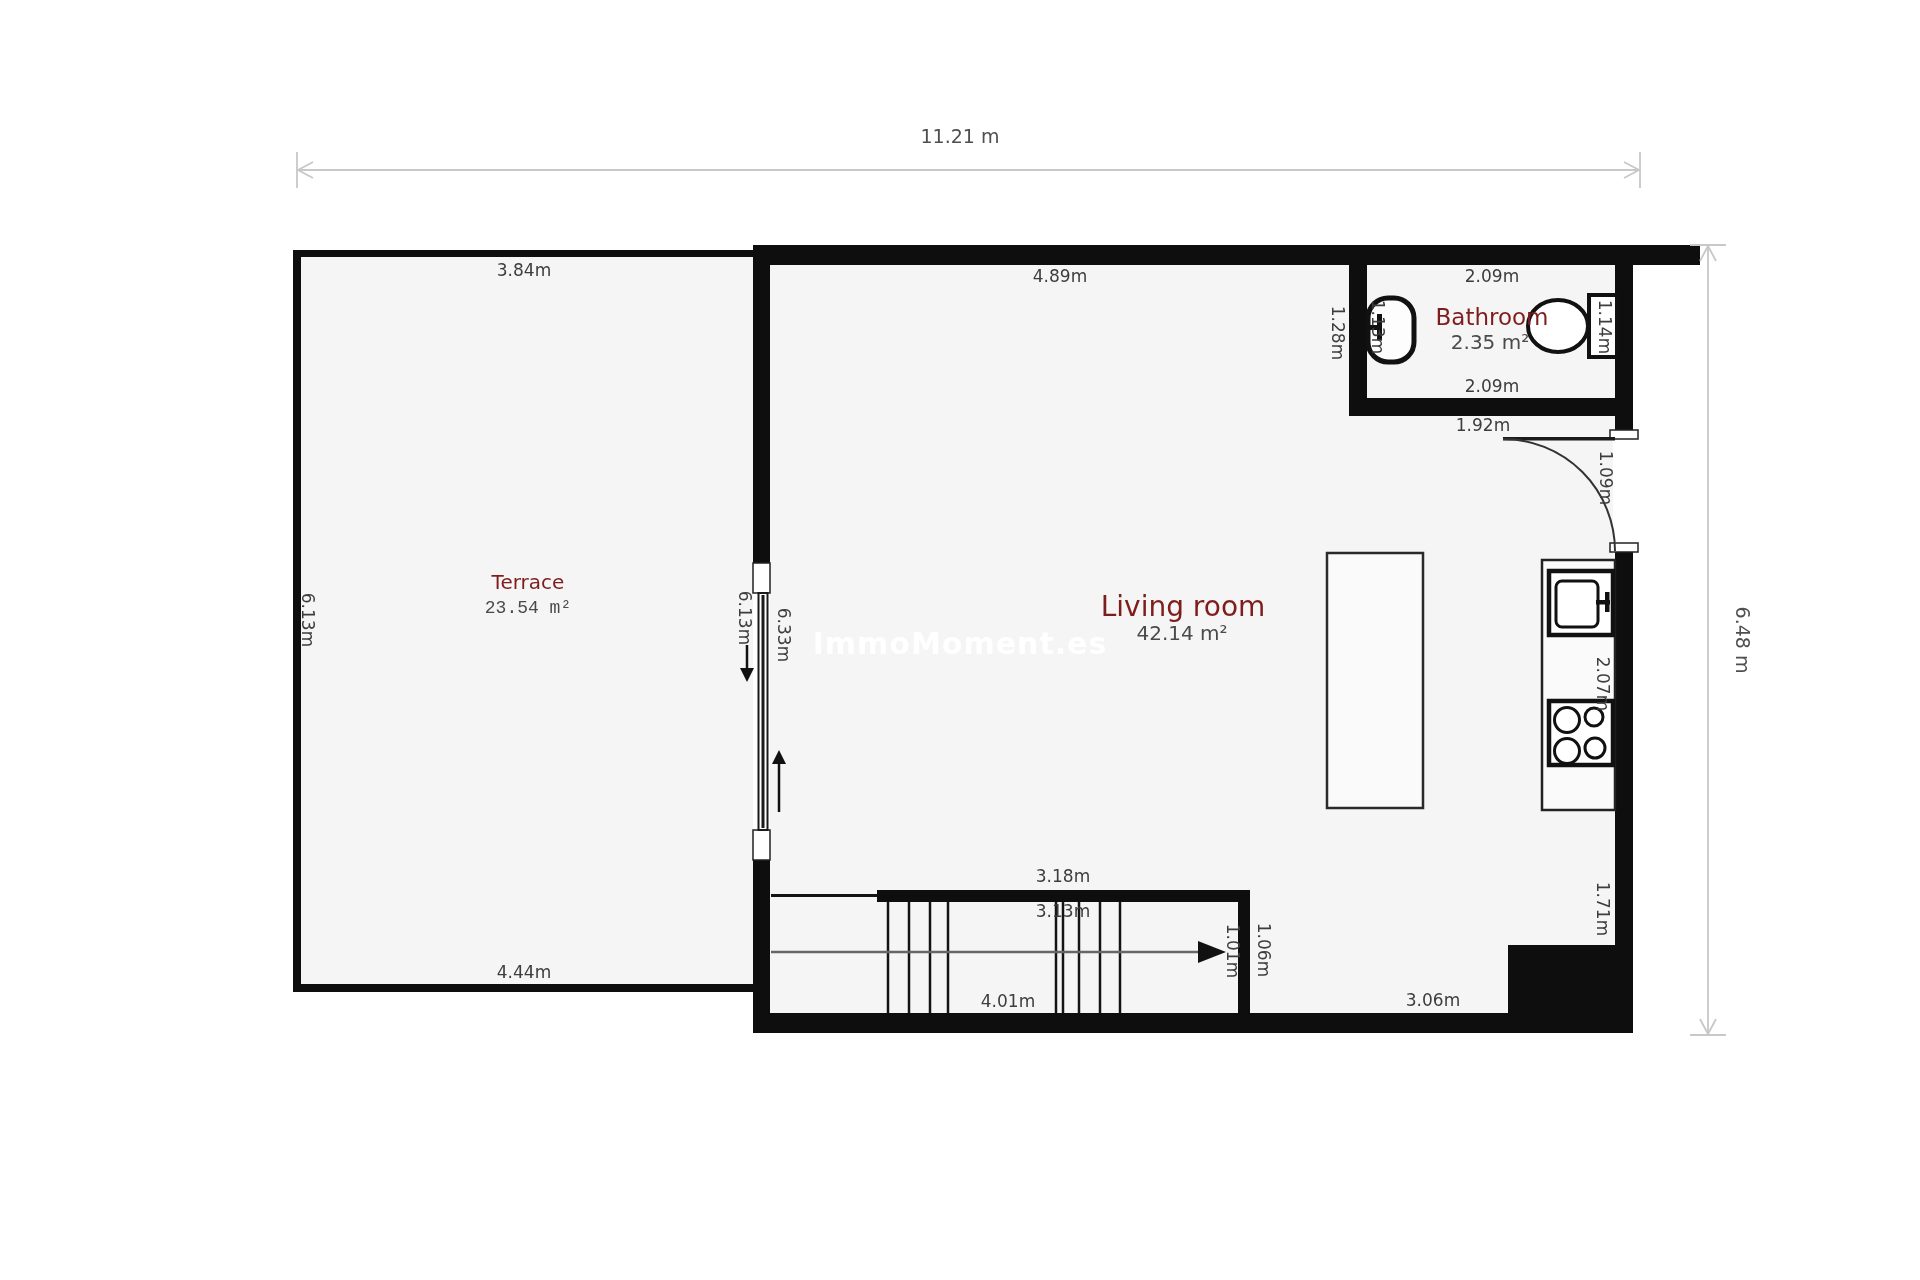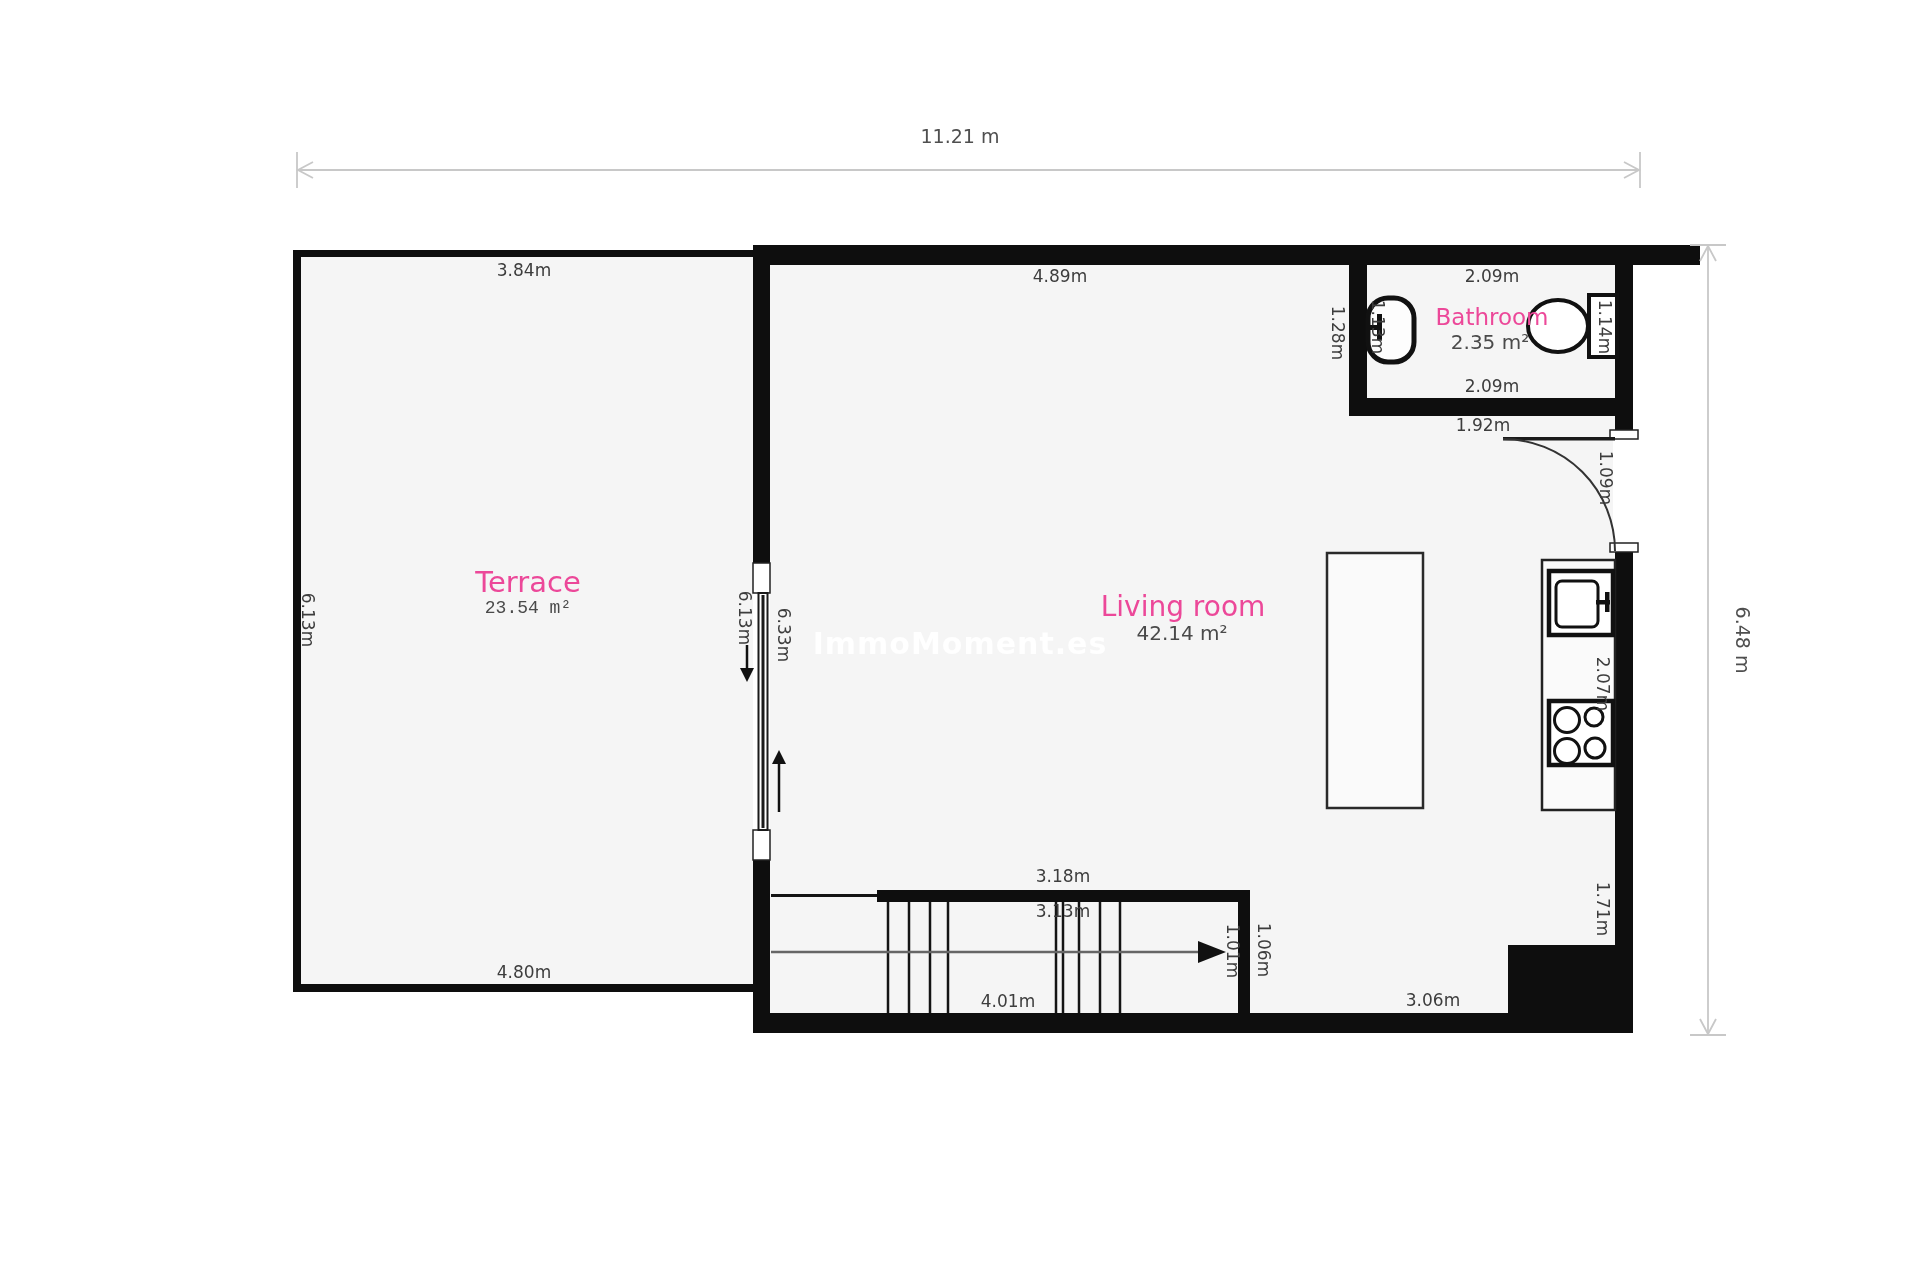--- a/index.html
+++ b/index.html
@@ -7,23 +7,23 @@
     position:relative;width:1920px;height:1280px;background:#ffffff;overflow:hidden;
     font-family:"DejaVu Sans","Liberation Sans",sans-serif;
   }
   #plan-svg{position:absolute;left:0;top:0;z-index:1;}
   .lbl{
     position:absolute;z-index:3;white-space:nowrap;color:#3d3d3d;
     font-size:17px;line-height:1;transform:translate(-50%,-50%);
   }
   .lbl.rot{transform:translate(-50%,-50%) rotate(90deg);}
   .lbl.big-dim{font-size:19px;color:#4f4f4f;}
-  .lbl.room-name{color:#ec4899;}
+  .lbl.room-name{color:#7f1d1d;}
   .lbl.area{color:#4a4a4a;}
-  .lbl.terrace-name{font-size:29px;}
+  .lbl.terrace-name{font-size:20px;}
   .lbl.living-name{font-size:28px;}
   .lbl.bath-name{font-size:23px;}
   .lbl.area-sm{font-size:20px;}
   .lbl.area-md{font-size:18px;font-family:Liberation Mono, monospace;}
   .lbl.area-lg{font-size:20px;}
   #watermark{
     position:absolute;z-index:2;left:960px;top:643px;transform:translate(-50%,-50%);
     font-size:30px;font-weight:600;letter-spacing:1px;color:rgba(255,255,255,0.92);
     white-space:nowrap;
   }
@@ -126,21 +126,21 @@
   </svg>
 
   <div id="watermark">ImmoMoment.es</div>
 
   <span class="lbl big-dim" style="left:960px;top:136px;">11.21 m</span>
   <span class="lbl big-dim rot" style="left:1742px;top:640px;">6.48 m</span>
 
   <span class="lbl room-name terrace-name" style="left:528px;top:582px;">Terrace</span>
   <span class="lbl area area-md" style="left:528px;top:608px;">23.54 m²</span>
   <span class="lbl" style="left:524px;top:270px;">3.84m</span>
-  <span class="lbl" style="left:524px;top:972px;">4.80m</span>
+  <span class="lbl" style="left:524px;top:972px;">4.44m</span>
   <span class="lbl rot" style="left:307px;top:620px;">6.13m</span>
   <span class="lbl rot" style="left:744px;top:618px;">6.13m</span>
 
   <span class="lbl room-name living-name" style="left:1183px;top:607px;">Living room</span>
   <span class="lbl area area-lg" style="left:1182px;top:633px;">42.14 m²</span>
   <span class="lbl" style="left:1060px;top:276px;">4.89m</span>
   <span class="lbl rot" style="left:783px;top:635px;">6.33m</span>
   <span class="lbl rot" style="left:1602px;top:684px;">2.07m</span>
   <span class="lbl rot" style="left:1602px;top:909px;">1.71m</span>
   <span class="lbl" style="left:1433px;top:1000px;">3.06m</span>

